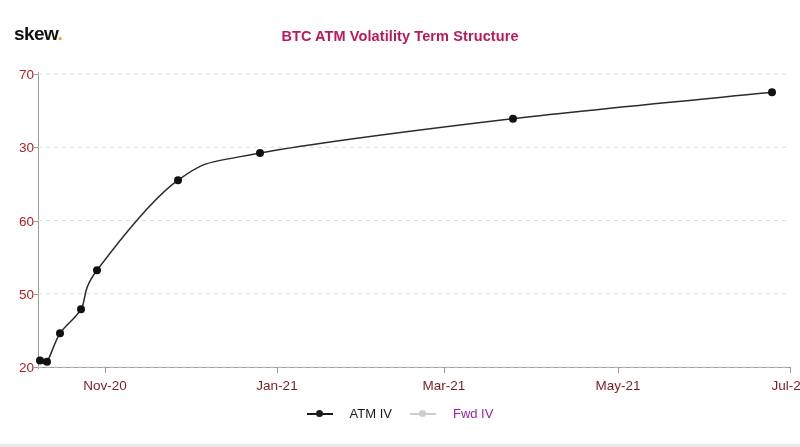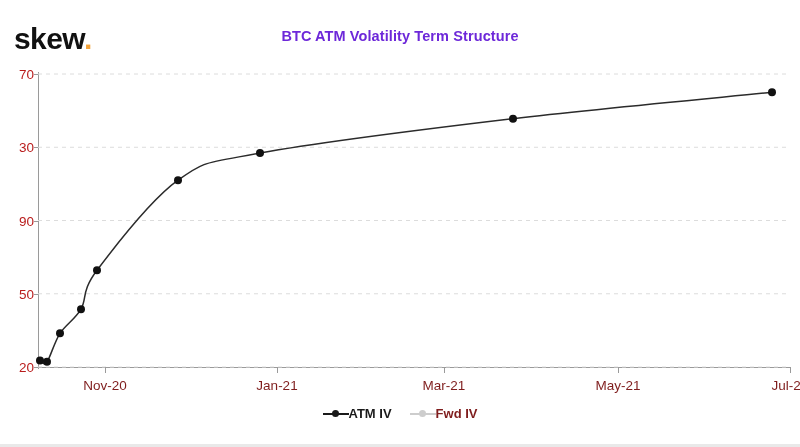--- a/index.html
+++ b/index.html
@@ -14,41 +14,41 @@
     font-family: "Liberation Sans", sans-serif;
     overflow: hidden;
     color: #333333;
   }
 
   
   #brand {
     position: absolute;
     left: 14px;
     top: 24px;
-    font-size: 30px;
+    font-size: 19px;
     font-weight: bold;
     letter-spacing: -0.6px;
     color: #111111;
     line-height: 1;
     user-select: none;
   }
   #brand .dot {
     color: #f2a23a;
   }
 
   
   #chart-title {
     position: absolute;
     left: 0;
     right: 0;
     top: 28px;
     text-align: center;
     font-size: 14.5px;
     font-weight: bold;
-    color: #6d28d9;
+    color: #be185d;
     letter-spacing: 0.1px;
   }
 
   
   #plot {
     position: absolute;
     left: 38px;
     top: 74px;
     width: 752px;
     height: 293px;
@@ -128,26 +128,26 @@
     right: 0;
     top: 406px;
     display: flex;
     justify-content: center;
     align-items: center;
     gap: 18px;
   }
   .legend-item {
     display: flex;
     align-items: center;
-    gap: 0;
+    gap: 17px;
     font-size: 13px;
-    font-weight: bold;
+    font-weight: normal;
   }
   .legend-item.active { color: #1a1a1a; }
-  .legend-item.inactive { color: #7f1d1d; }
+  .legend-item.inactive { color: #a21caf; }
   .legend-swatch {
     position: relative;
     width: 26px;
     height: 10px;
     flex: none;
   }
   .legend-swatch .lg-line {
     position: absolute;
     left: 0;
     top: 4.5px;
@@ -182,21 +182,21 @@
 
 <div id="brand"><span>skew</span><span class="dot">.</span></div>
 
 <div id="chart-title">BTC ATM Volatility Term Structure</div>
 
 <div id="y-ticks">
     <div class="ytick" style="top: 367px;">20</div>
     <div class="ytick-mark" style="top: 367px;"></div>
     <div class="ytick" style="top: 293.75px;">50</div>
     <div class="ytick-mark" style="top: 293.75px;"></div>
-    <div class="ytick" style="top: 220.5px;">90</div>
+    <div class="ytick" style="top: 220.5px;">60</div>
     <div class="ytick-mark" style="top: 220.5px;"></div>
     <div class="ytick" style="top: 147.25px;">30</div>
     <div class="ytick-mark" style="top: 147.25px;"></div>
     <div class="ytick" style="top: 74px;">70</div>
     <div class="ytick-mark" style="top: 74px;"></div>
   </div>
 
 <div class="axis-line" id="y-axis"></div>
 <div class="axis-line" id="x-axis"></div>
 

